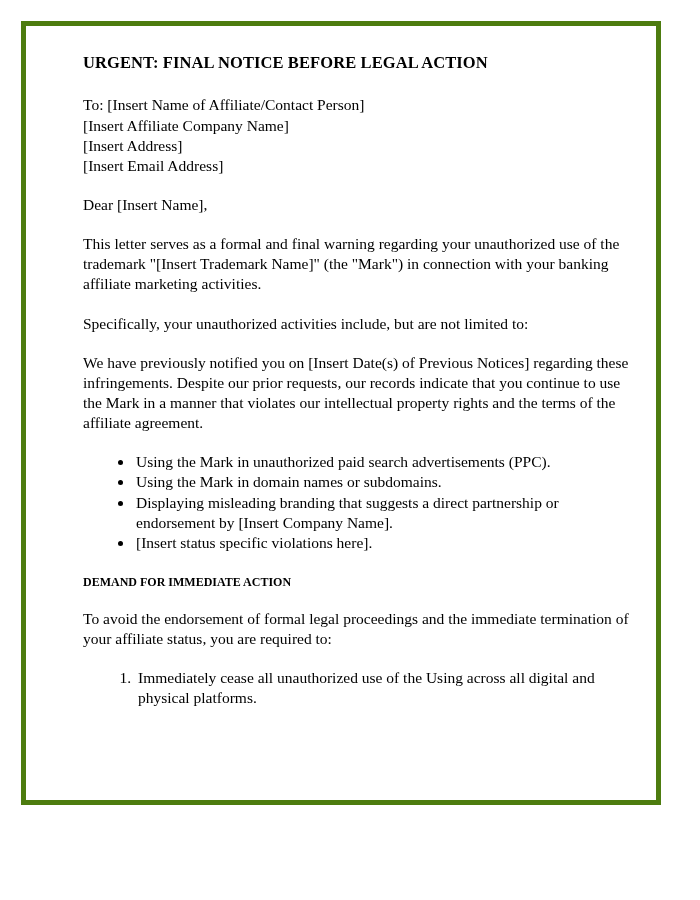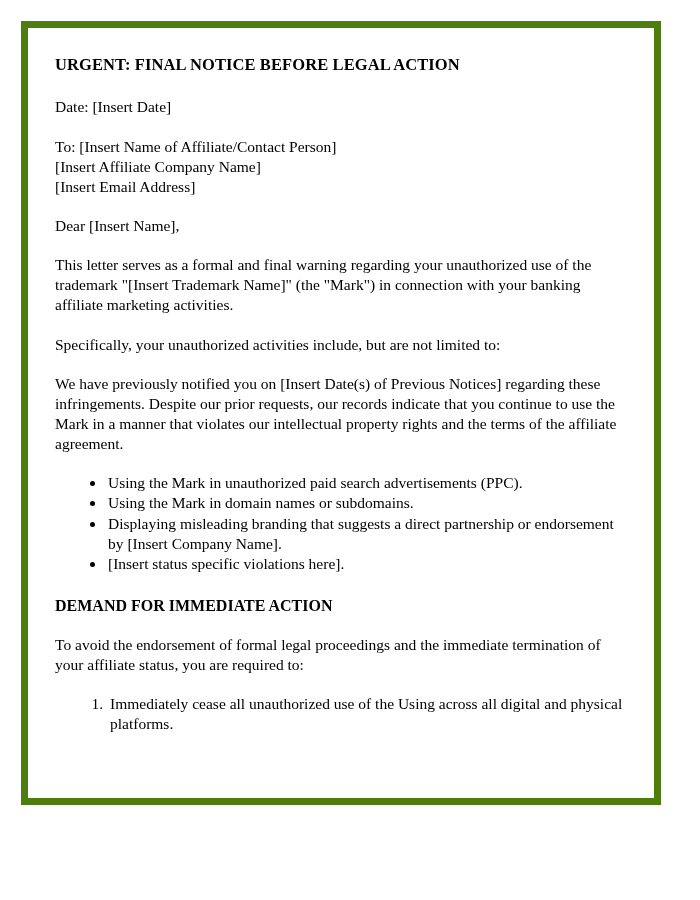--- a/index.html
+++ b/index.html
@@ -12,39 +12,40 @@
     height: 900px;
     overflow: hidden;
     font-family: "Liberation Serif", "DejaVu Serif", serif;
   }
   .page {
     position: absolute;
     left: 21px;
     top: 21px;
     width: 640px;
     height: 784px;
-    border: 7px solid #4d7c0f;
+    border: 5px solid #4d7c0f;
     box-sizing: border-box;
     background: #ffffff;
     overflow: hidden;
+    padding-left: 30px;
   }
   .page-inner {
     padding: 26px 26px 0 27px;
     color: #000000;
     font-size: 15.5px;
     line-height: 1.30;
   }
   .doc-title {
     font-size: 16.5px;
     font-weight: bold;
     margin: 0 0 22px 0;
     letter-spacing: 0.1px;
   }
   .section-heading {
-    font-size: 16px;
+    font-size: 12px;
     font-weight: bold;
     margin: 22px 0 18px 0;
   }
   p.block {
     margin: 0 0 19px 0;
     text-align: left;
   }
   .addr-block {
     margin: 0 0 19px 0;
   }
@@ -71,25 +72,25 @@
   }
 </style>
 </head>
 <body>
 
 <div class="page">
   <div class="page-inner">
 
     <h1 class="doc-title">URGENT: FINAL NOTICE BEFORE LEGAL ACTION</h1>
 
-    <p class="block">Date: [Insert Date]</p>
 
     <div class="addr-block">
       <span class="line">To: [Insert Name of Affiliate/Contact Person]</span>
       <span class="line">[Insert Affiliate Company Name]</span>
+      <span class="line">[Insert Address]</span>
       <span class="line">[Insert Email Address]</span>
     </div>
 
 
     <p class="block">Dear [Insert Name],</p>
 
     <p class="block">This letter serves as a formal and final warning regarding your unauthorized use of the trademark "[Insert Trademark Name]" (the "Mark") in connection with your banking affiliate marketing activities.</p>
 
     <p class="block">Specifically, your unauthorized activities include, but are not limited to:</p>
 

